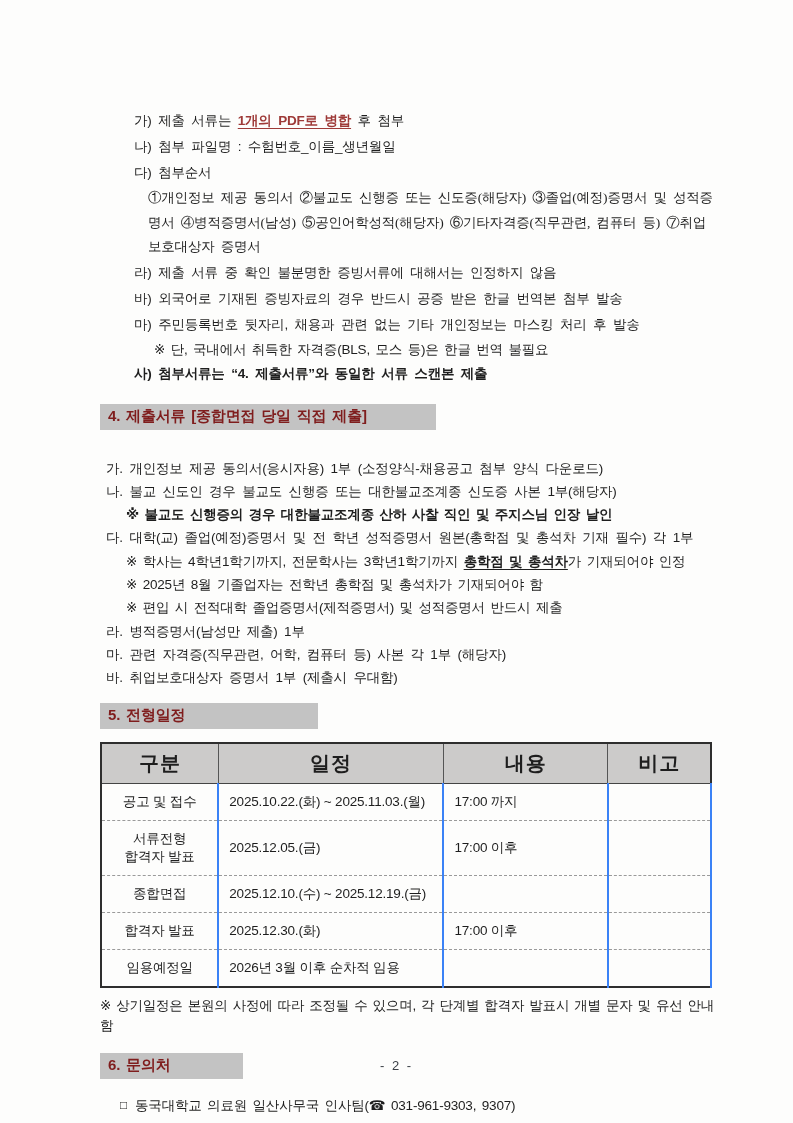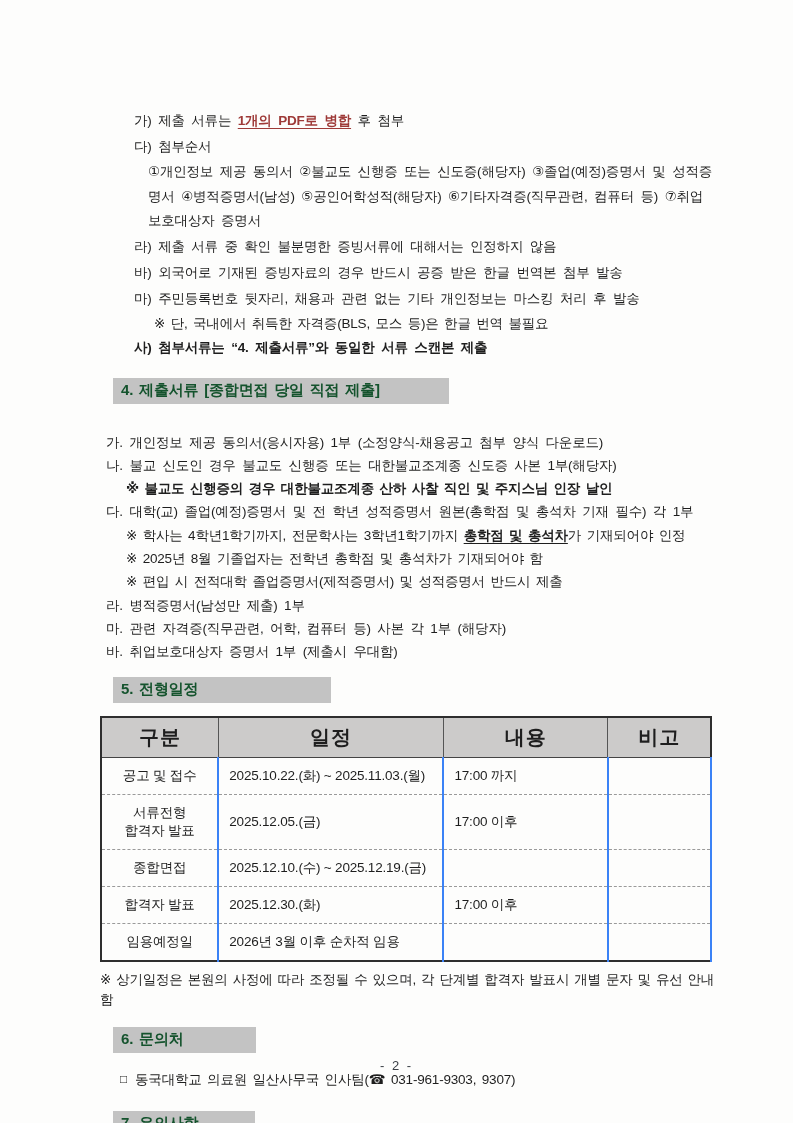--- a/index.html
+++ b/index.html
@@ -17,35 +17,34 @@
   .content{
     position:absolute;
     left:100px;top:108px;
     width:616px;
     font-size:13.5px;
     letter-spacing:-0.2px;
   }
   
   .attach-list{line-height:26px;}
   .attach-list .line{margin-left:34px;word-spacing:3px;}
-  .attach-list .subblock{margin-left:48px;line-height:24.5px;word-spacing:3px;}
+  .attach-list .subblock{margin-left:48px;line-height:24.5px;word-spacing:3px;font-family:Liberation Serif, serif;}
   .attach-list .note{margin-left:54px;line-height:23px;word-spacing:2px;}
   .attach-list .bold-line{font-weight:bold;}
   .red-underline{color:#9e3a38;text-decoration:underline;text-underline-offset:3px;font-weight:bold;}
   
   .sec-header{
     display:inline-block;
     background:#c3c3c3;
-    color:#14532d;
+    color:#7f1d1d;
     font-weight:bold;
     font-size:15px;
     padding:3px 10px 4px 8px;
     box-sizing:border-box;
     word-spacing:2px;
-    margin-left:13px;
   }
   .sec4-h{margin-top:17px;min-width:336px;}
   .sec5-h{margin-top:14px;min-width:218px;}
   .sec6-h{margin-top:17px;min-width:143px;}
   .sec7-h{margin-top:16px;min-width:142px;}
   
   .doc-list{margin-top:27px;line-height:23.3px;}
   .doc-list .item{margin-left:6px;word-spacing:3px;}
   .doc-list .note{margin-left:26px;word-spacing:2px;}
   .b{font-weight:bold;}
@@ -91,20 +90,21 @@
   }
 </style>
 </head>
 <body>
 
 <div class="page">
   <div class="content">
 
     <div class="attach-list">
       <div class="line"><span>가) 제출 서류는 </span><span class="red-underline">1개의 PDF로 병합</span><span> 후 첨부</span></div>
+      <div class="line">나) 첨부 파일명 : 수험번호_이름_생년월일</div>
       <div class="line">다) 첨부순서</div>
       <div class="subblock">①개인정보 제공 동의서 ②불교도 신행증 또는 신도증(해당자) ③졸업(예정)증명서 및 성적증명서 ④병적증명서(남성) ⑤공인어학성적(해당자) ⑥기타자격증(직무관련, 컴퓨터 등) ⑦취업보호대상자 증명서</div>
       <div class="line">라) 제출 서류 중 확인 불분명한 증빙서류에 대해서는 인정하지 않음</div>
       <div class="line">바) 외국어로 기재된 증빙자료의 경우 반드시 공증 받은 한글 번역본 첨부 발송</div>
       <div class="line">마) 주민등록번호 뒷자리, 채용과 관련 없는 기타 개인정보는 마스킹 처리 후 발송</div>
       <div class="note">※ 단, 국내에서 취득한 자격증(BLS, 모스 등)은 한글 번역 불필요</div>
       <div class="line bold-line">사) 첨부서류는 “4. 제출서류”와 동일한 서류 스캔본 제출</div>
     </div>
 
     <div>

